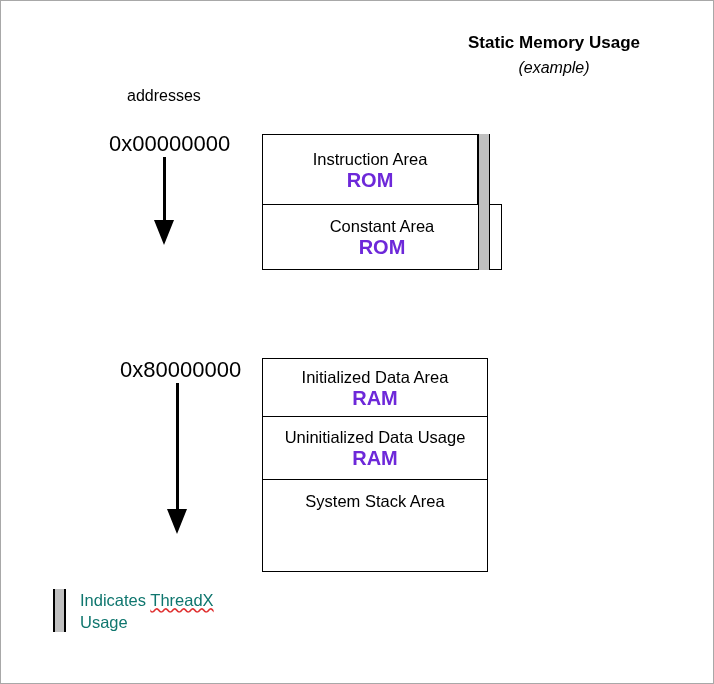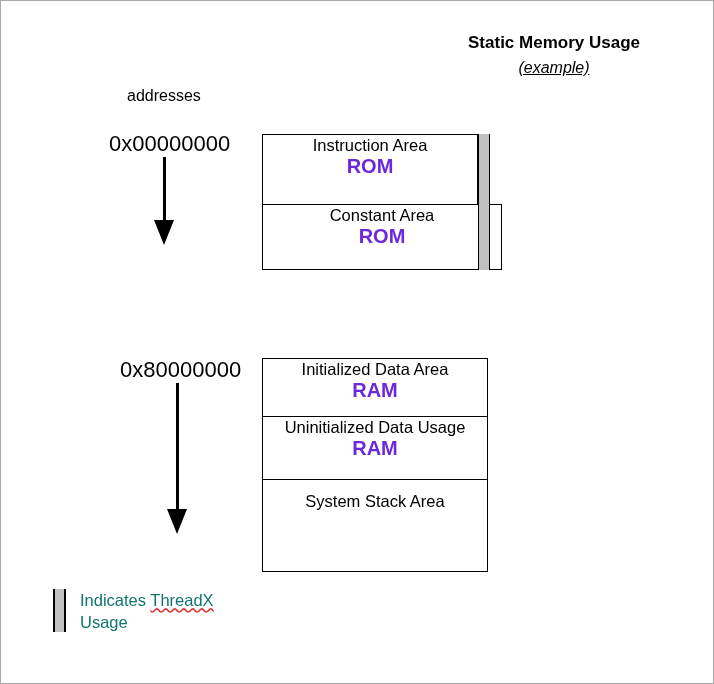--- a/index.html
+++ b/index.html
@@ -36,21 +36,20 @@
     line-height: 22px;
     white-space: nowrap;
   }
   .title-sub {
     font-size: 16px;
     font-style: italic;
     color: #000000;
     line-height: 22px;
     margin-top: 3px;
     white-space: nowrap;
-    text-decoration: underline;
   }
 
   
   .addresses-label {
     position: absolute;
     left: 126px;
     top: 86px;
     font-size: 16px;
     color: #000000;
     white-space: nowrap;
@@ -98,21 +97,21 @@
     box-sizing: border-box;
   }
   .mem-seg {
     position: absolute;
     box-sizing: border-box;
     border: 1px solid #000000;
     background: #ffffff;
     display: flex;
     flex-direction: column;
     align-items: center;
-    justify-content: flex-start;
+    justify-content: center;
     text-align: center;
   }
   .mem-seg.align-top {
     justify-content: flex-start;
     padding-top: 11px;
   }
   .seg-label {
     font-size: 16.5px;
     color: #000000;
     line-height: 21px;

